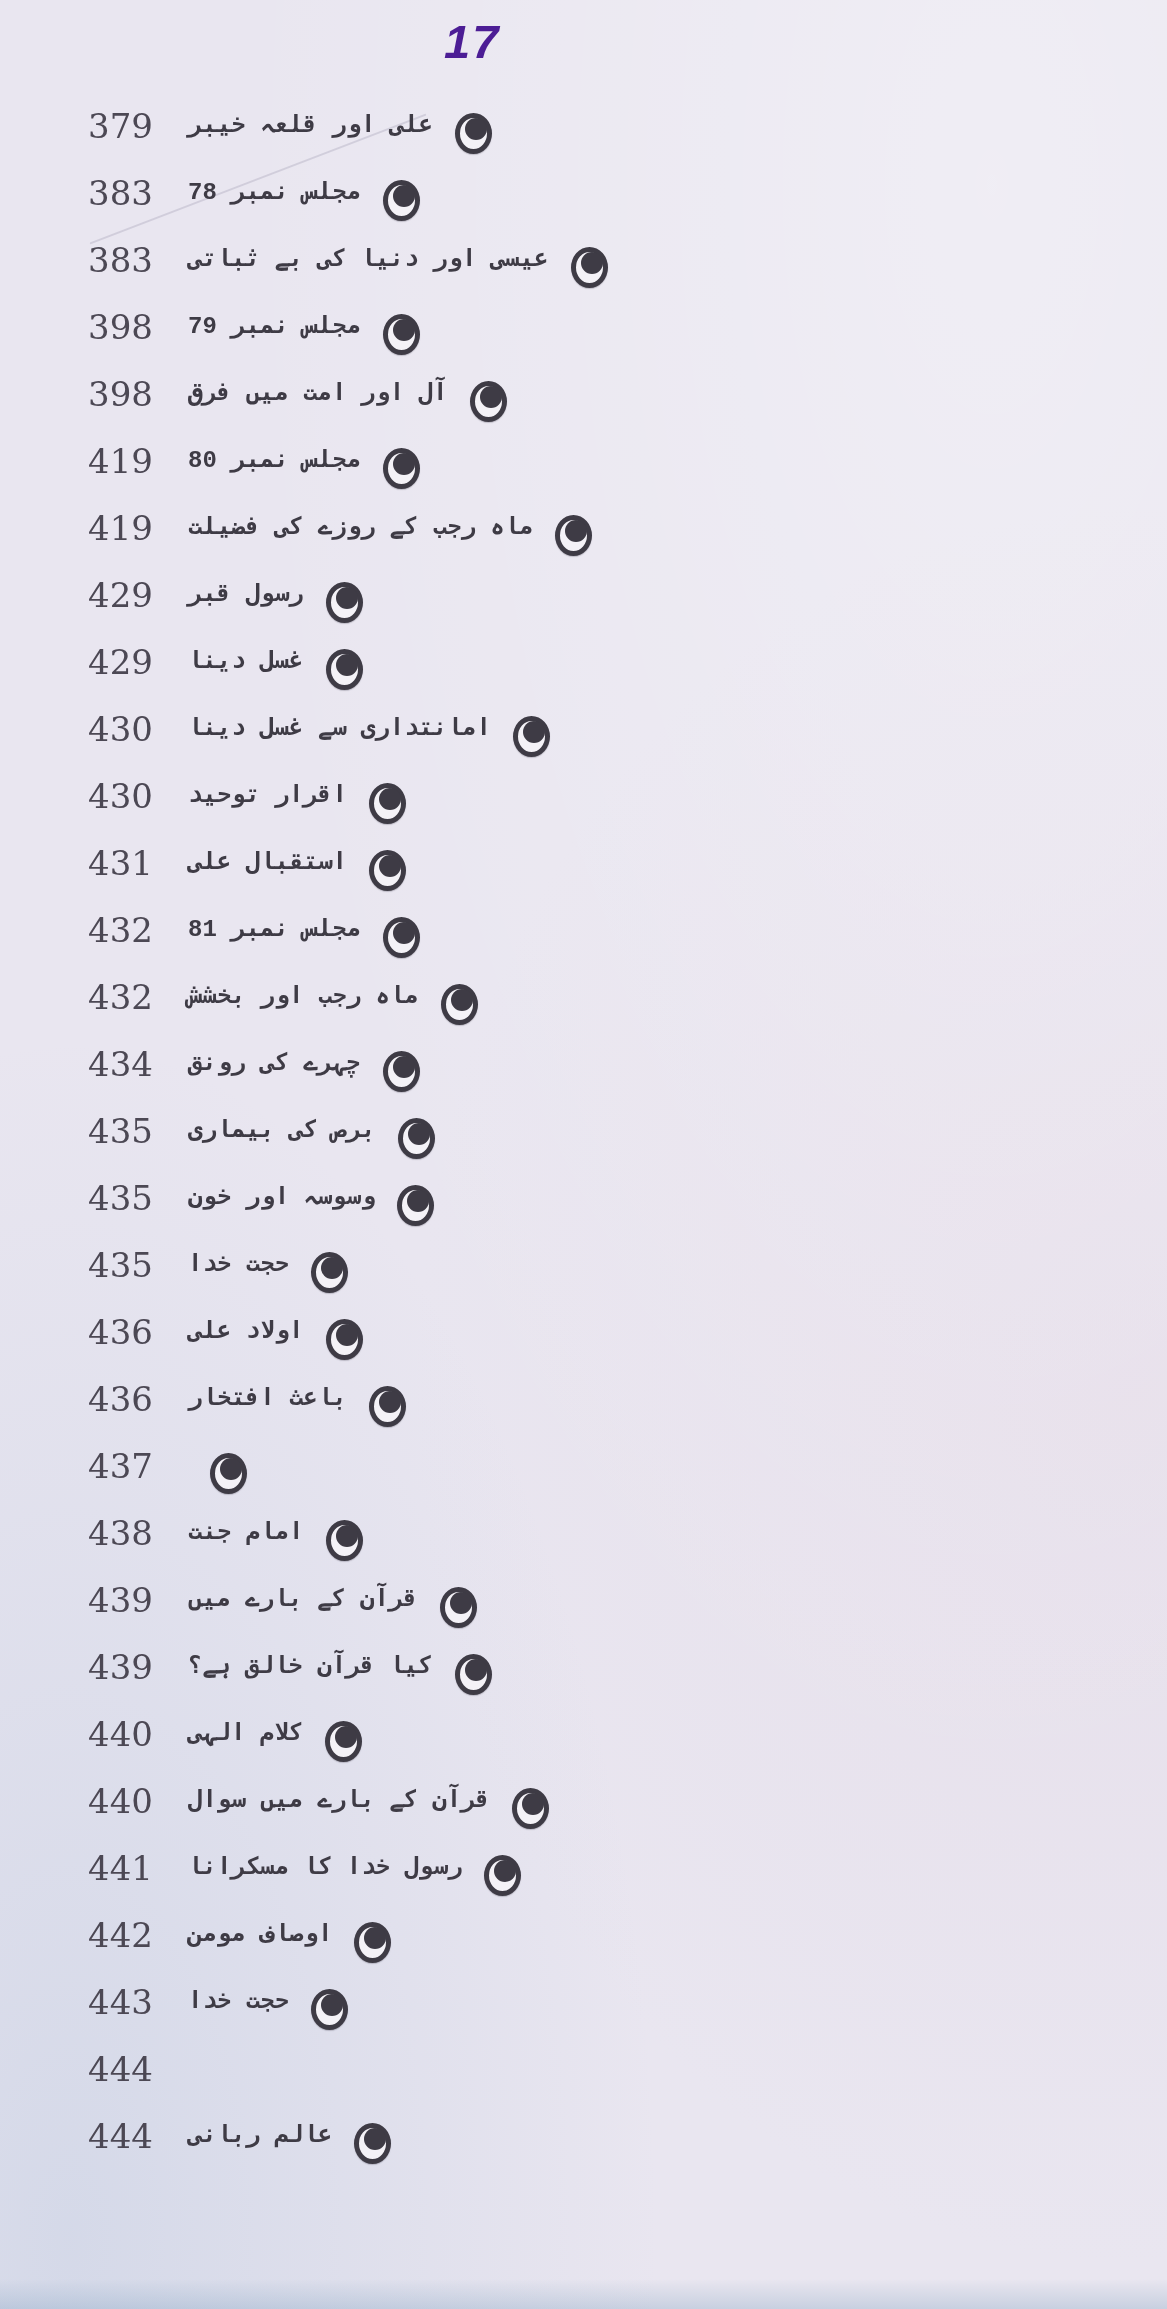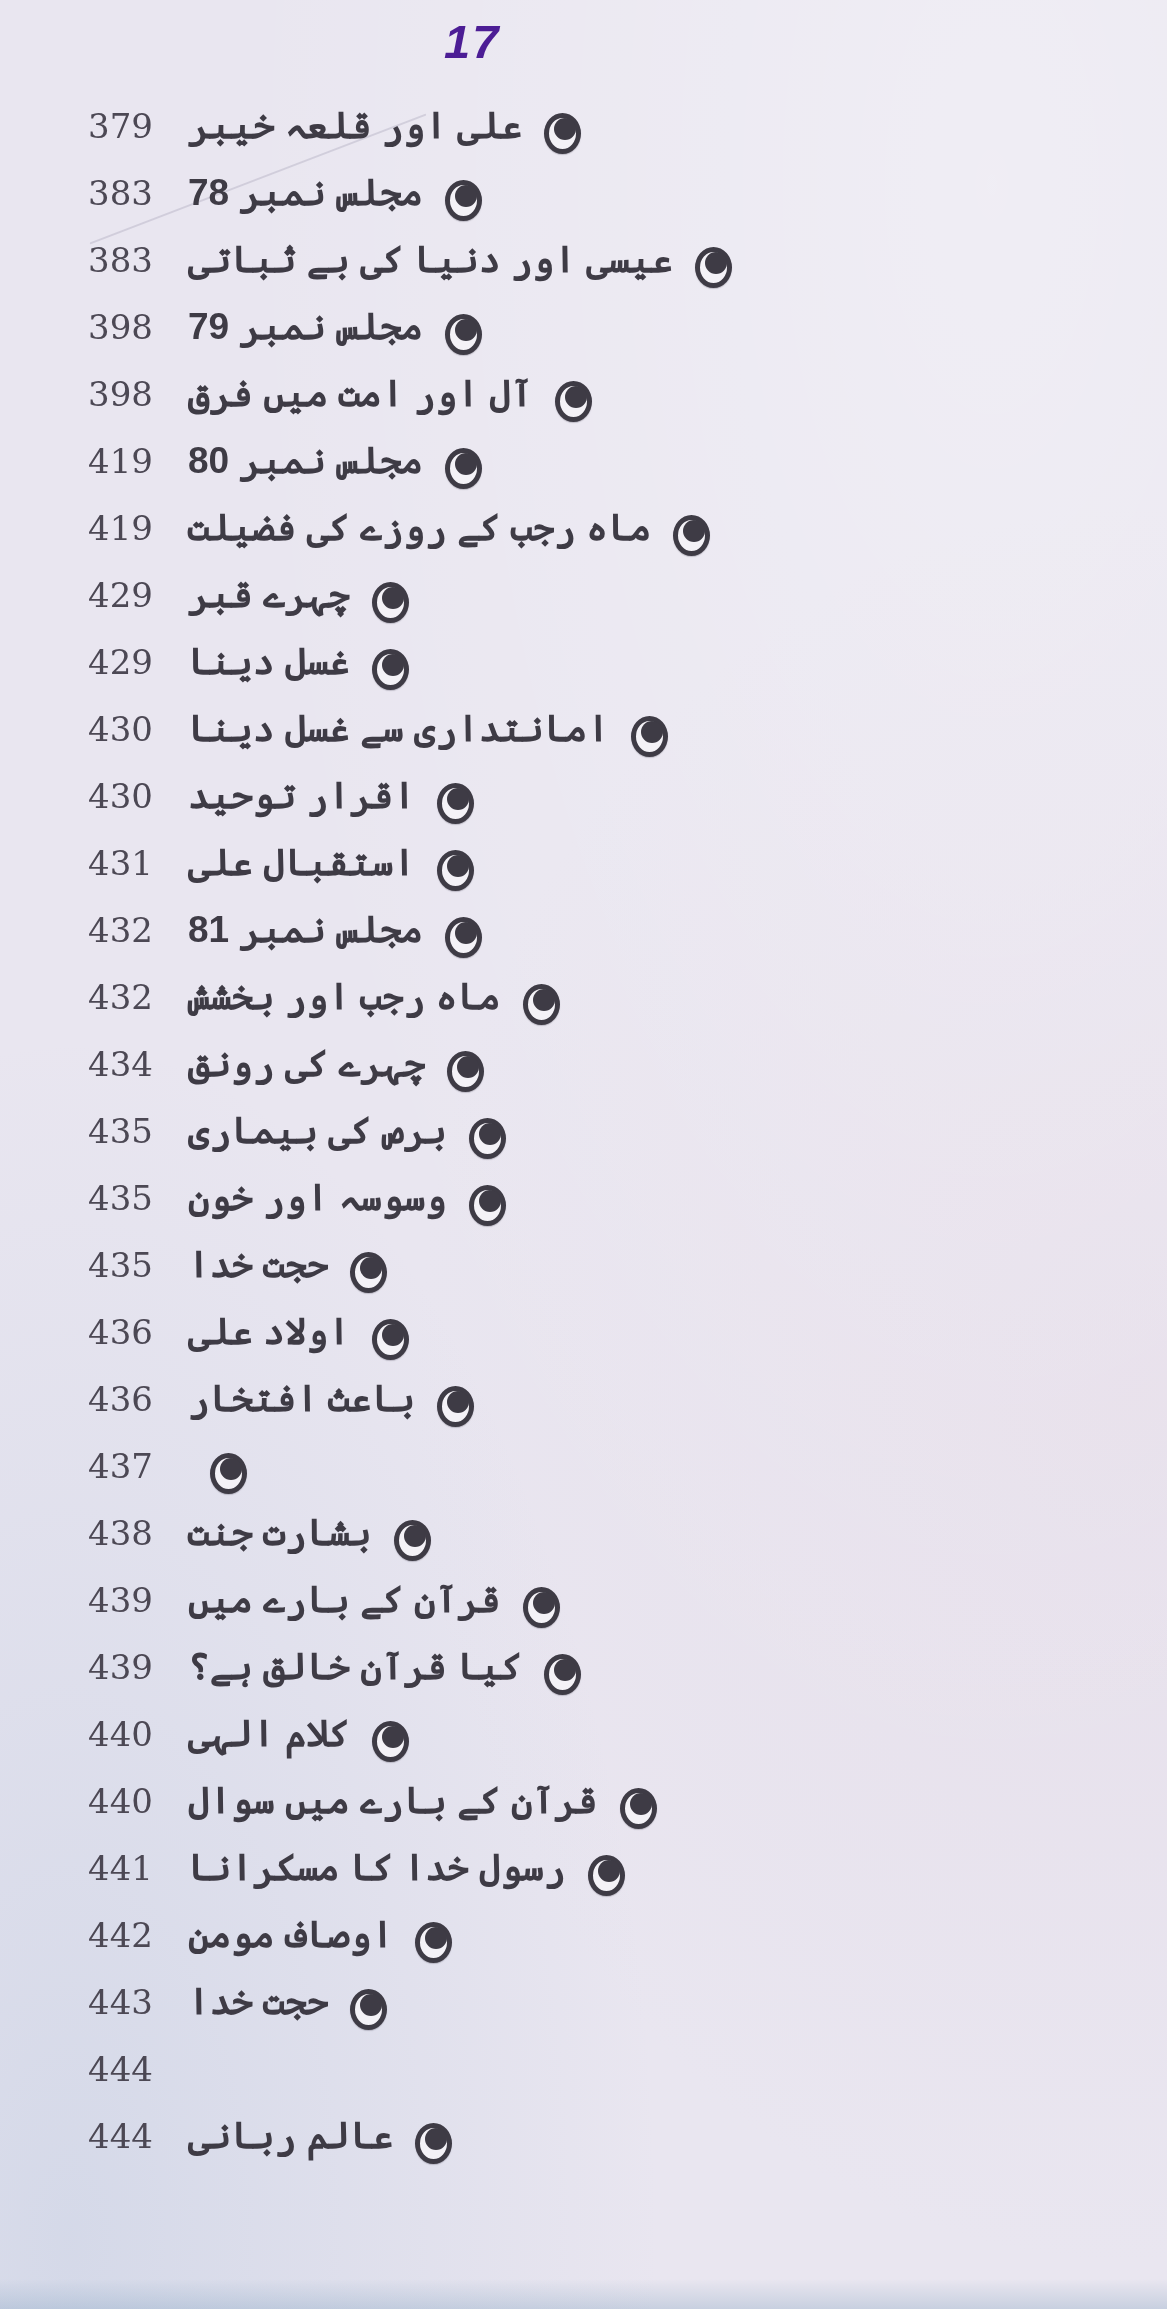--- a/index.html
+++ b/index.html
@@ -60,23 +60,23 @@
     min-width:100px;
     text-align:left;
   }
   .entry-right{
     display:flex;
     align-items:center;
   }
   .entry-title{
     direction:rtl;
     unicode-bidi:embed;
-    font-family:Liberation Sans, sans-serif;
+    font-family:Liberation Mono, monospace;
     font-weight:700;
-    font-size:37px;
+    font-size:24px;
     line-height:44px;
     color:var(--ink);
     white-space:nowrap;
   }
   .bullet{
     flex:none;
     margin-left:22px;
     margin-top:16px;
     width:37px;
     height:41px;
@@ -158,21 +158,21 @@
       <div class="pageno">419</div>
       <div class="entry-right">
         <div class="entry-title">ماہ رجب کے روزے کی فضیلت</div>
         <span class="bullet"></span>
       </div>
     </div>
 
     <div class="toc-row">
       <div class="pageno">429</div>
       <div class="entry-right">
-        <div class="entry-title">چہرے قبر</div>
+        <div class="entry-title">رسول قبر</div>
         <span class="bullet"></span>
       </div>
     </div>
 
     <div class="toc-row">
       <div class="pageno">429</div>
       <div class="entry-right">
         <div class="entry-title">غسل دینا</div>
         <span class="bullet"></span>
       </div>
@@ -270,21 +270,21 @@
     <div class="toc-row">
       <div class="pageno">437</div>
       <div class="entry-right">
         <span class="bullet"></span>
       </div>
     </div>
 
     <div class="toc-row">
       <div class="pageno">438</div>
       <div class="entry-right">
-        <div class="entry-title">بشارت جنت</div>
+        <div class="entry-title">امام جنت</div>
         <span class="bullet"></span>
       </div>
     </div>
 
     <div class="toc-row">
       <div class="pageno">439</div>
       <div class="entry-right">
         <div class="entry-title">قرآن کے بارے میں</div>
         <span class="bullet"></span>
       </div>

